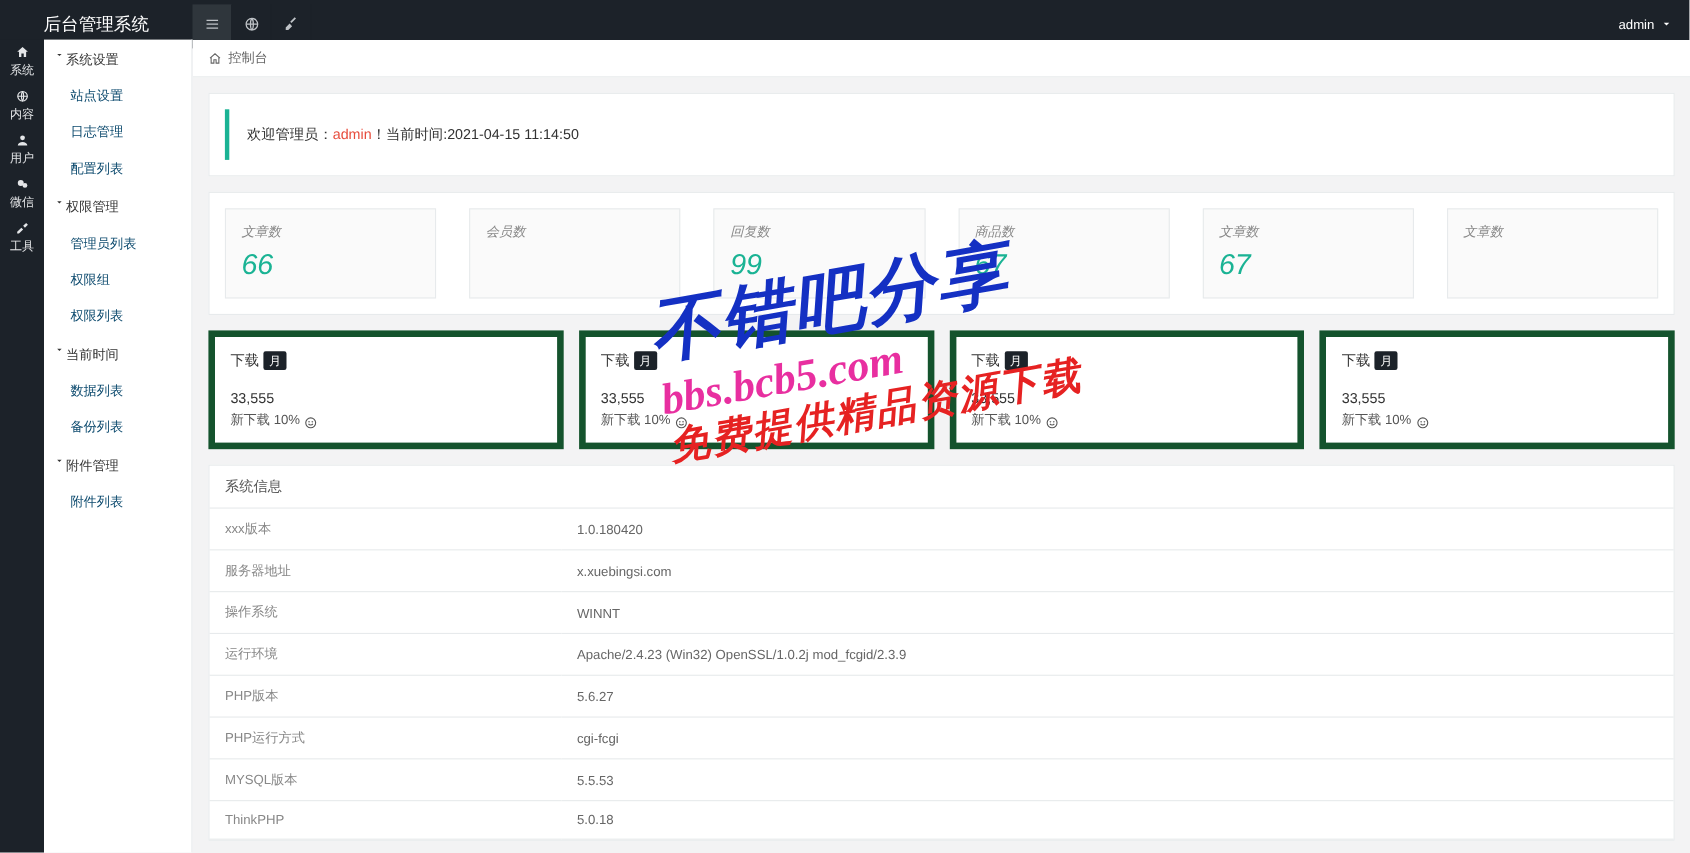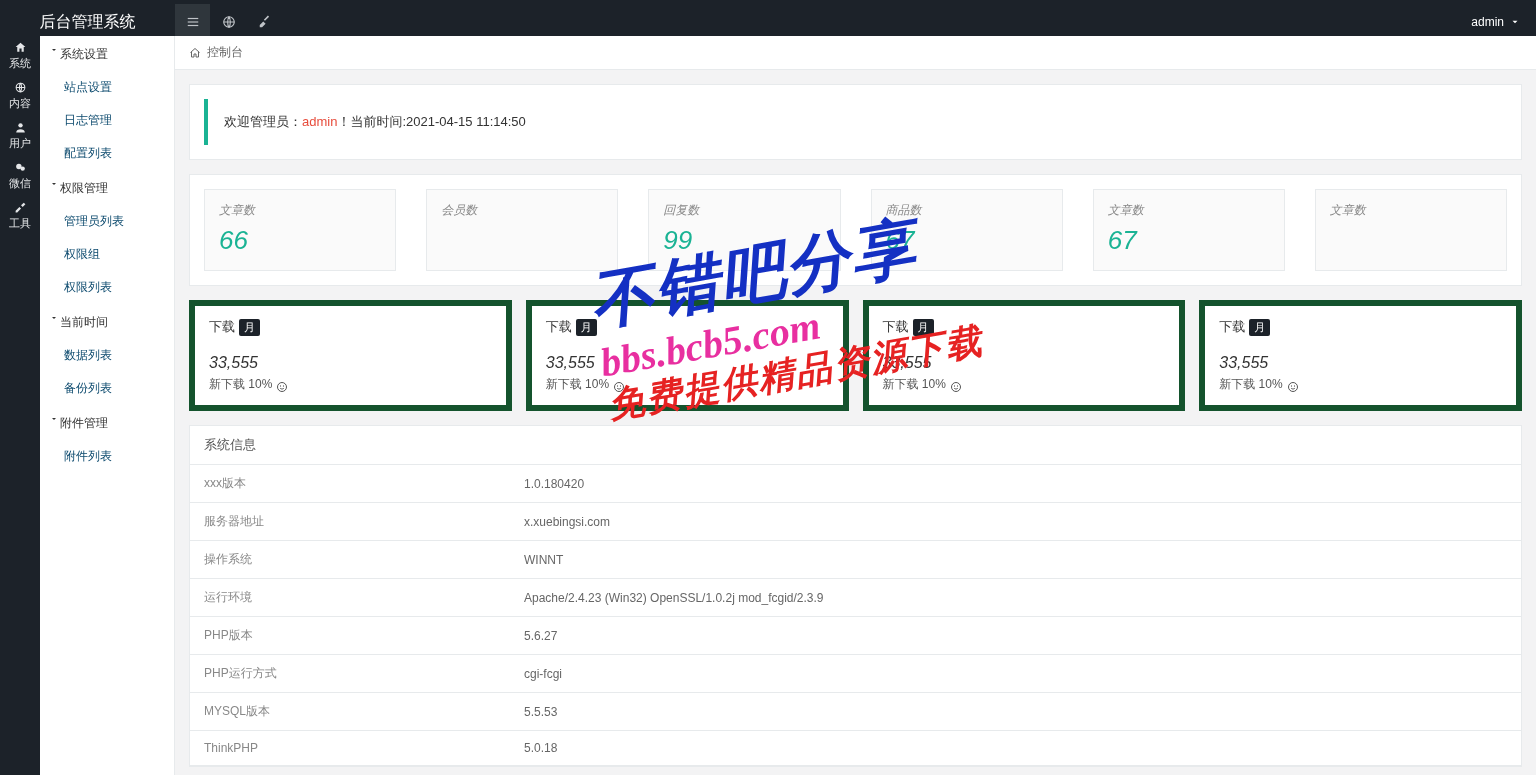--- a/index.html
+++ b/index.html
@@ -30,21 +30,21 @@
 .welcome .adm { color: #e74c3c; }
 .panel-h { padding: 10px 14px; font-size: 13px; color: #555; border-bottom: 1px solid #e7eaec; }
 .stats { display: flex; padding: 14px; gap: 30px; font-style: italic; }
 .stat { flex: 1; background:#fafafa; border:1px solid #e7eaec; padding:12px 14px 14px; }
 .stat .lbl { font-size: 12px; color: #888; margin-bottom: 6px; }
 .stat .val { font-size: 26px; font-weight: 400; color: #1ab394; }
 .dls { display: flex; gap: 14px; margin-bottom:14px; }
 .dl { flex:1; background:#fff; border:6px solid #14532d; padding:12px 14px; }
 .dl .hd { font-size:13px; margin-bottom:18px; display:flex; align-items:center; }
 .dl .tag { display:inline-block; background:#1c2229; color:#fff; padding:1px 5px; border-radius:2px; margin-left:4px; font-size:11px; }
-.dl .v { font-size:16px; margin-bottom:4px;font-style:italic; }
+.dl .v { font-size:13px; margin-bottom:4px; }
 .dl .sub { font-size:12px; color:#555; display:flex; align-items:flex-end; }
 .dl .sub svg { width:12px; height:12px; margin-left:4px; }
 .sysinfo table { width:100%; border-collapse:collapse; }
 .sysinfo td { padding:10px 14px; border-bottom:1px solid #e7eaec; font-size:12px; color:#666; }
 .sysinfo td:first-child { width:320px; color:#888; }
 
 .wm { position:absolute; left:420px; top:190px; pointer-events:none; transform:rotate(-10deg); }
 .wm .l1 { font-family:"Brush Script MT","STXingkai","KaiTi",cursive; font-size:64px; color:#1430c3; font-weight:bold; font-style:italic; letter-spacing:2px; }
 .wm .l2 { font-family:cursive; font-size:40px; color:#e82fa0; font-weight:bold; font-style:italic; margin-top:-6px; }
 .wm .l3 { font-family:"STXingkai","KaiTi",cursive; font-size:36px; color:#e62222; font-weight:bold; font-style:italic; margin-top:-4px; letter-spacing:2px; }

